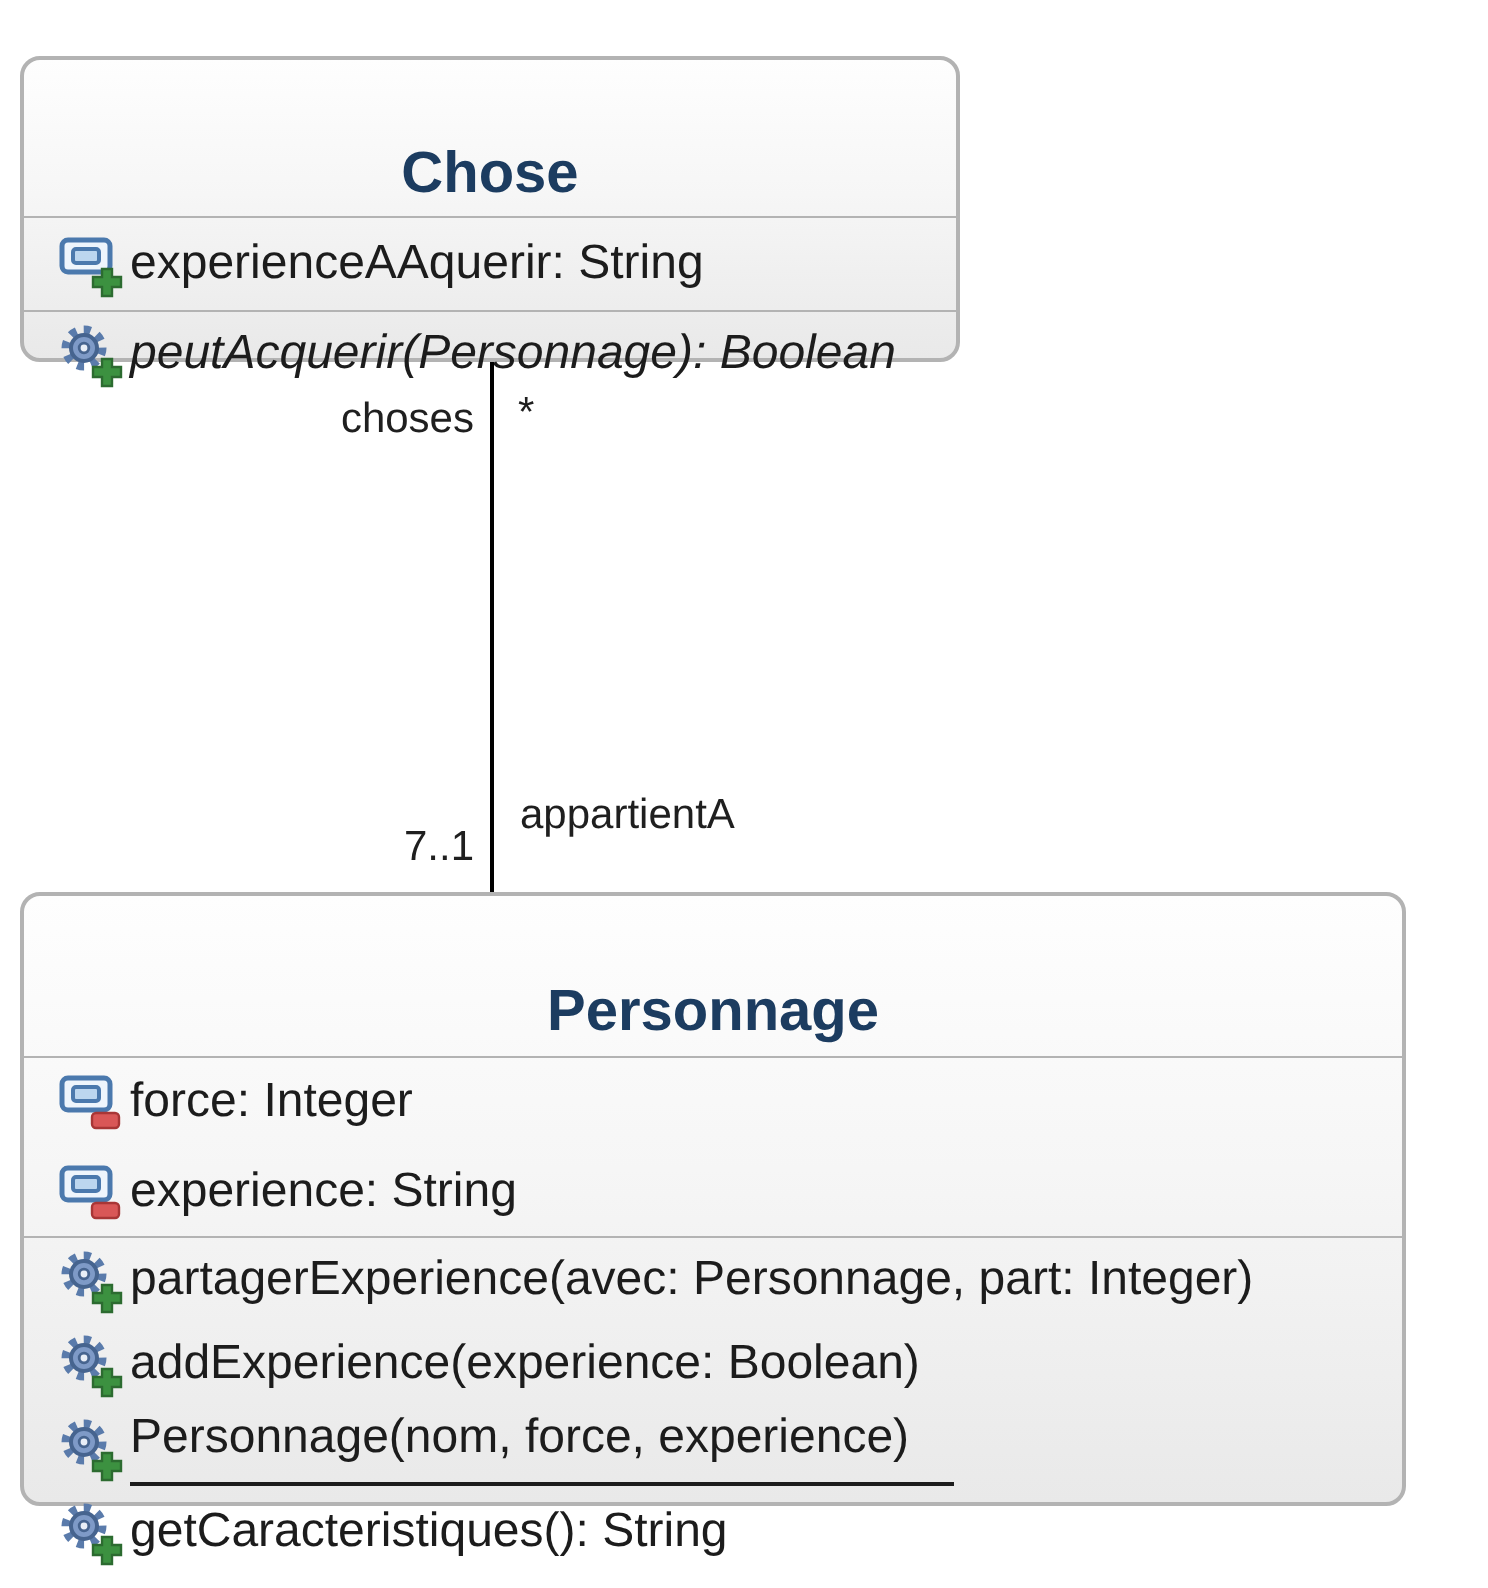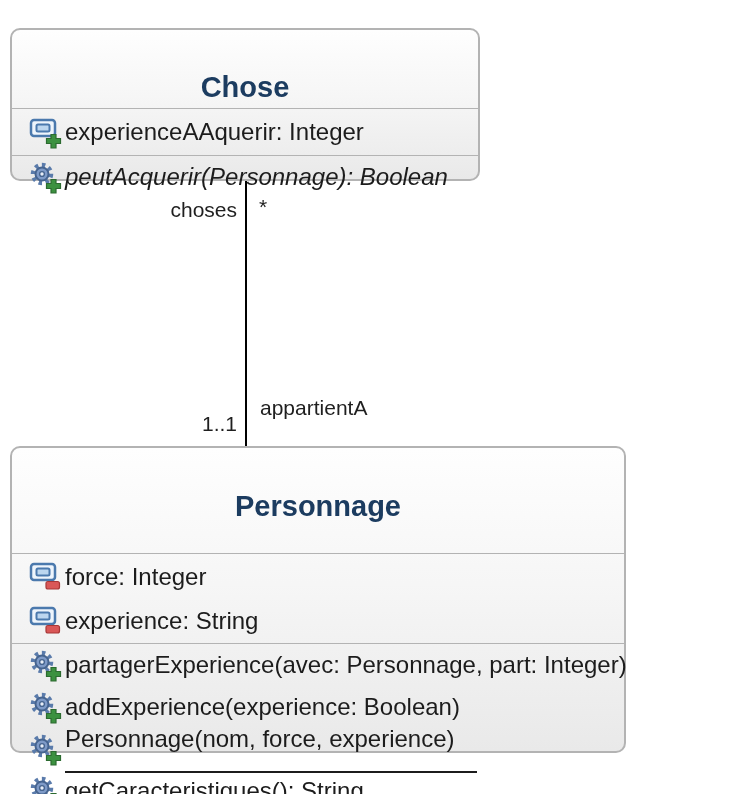--- a/index.html
+++ b/index.html
@@ -13,32 +13,32 @@
     background:linear-gradient(180deg,#fefefe 0%,#f6f6f6 45%,#e9e9e9 100%);
   }
   .class-header{
     display:flex;align-items:center;justify-content:center;
     font-weight:bold;font-size:29px;color:#1c3c60;margin-top:36px;
   }
   .compartment{border-top:1px solid #b3b3b3;box-sizing:border-box;}
   .member-row{display:flex;align-items:center;padding-left:16px;}
   .member-row svg{flex:0 0 auto;margin-right:3px;}
   .member-label{font-size:24px;white-space:nowrap;}
-  .underlined .member-label{border-bottom:2px solid #1c1c1c;padding-right:22px;padding-bottom:18px;}
+  .underlined .member-label{border-bottom:2px solid #1c1c1c;padding-right:22px;padding-bottom:8px;}
   
   #box-chose{left:10px;top:28px;width:470px;height:153px;}
   #box-chose .class-header{height:42px;}
   #box-chose .attrs{height:47px;display:flex;flex-direction:column;justify-content:center;}
   #box-chose .attrs .member-row{height:44px;}
   #box-chose .ops{height:60px;}
   #box-chose .ops .member-row{height:42px;font-style:italic;}
   
-  #box-personnage{left:10px;top:446px;width:616px;height:307px;}
+  #box-personnage{left:10px;top:446px;width:693px;height:307px;}
   #box-personnage .class-header{height:44px;}
-  #box-personnage .attrs{height:90px;display:flex;flex-direction:column;justify-content:center;margin-top:25px;}
+  #box-personnage .attrs{height:90px;display:flex;flex-direction:column;justify-content:space-between;}
   #box-personnage .attrs .member-row{height:44px;}
   #box-personnage .ops .member-row{height:42px;}
   
   .assoc-line{position:absolute;left:245px;top:181px;width:2px;height:265px;background:#000000;}
   .edge-label{position:absolute;font-size:21px;line-height:28px;color:#1f1f1f;white-space:nowrap;}
   #label-role-source{left:120px;top:196px;width:117px;text-align:right;}
   #label-mult-source{left:259px;top:193px;}
   #label-mult-target{left:120px;top:410px;width:117px;text-align:right;}
   #label-role-target{left:260px;top:394px;}
 </style>
@@ -68,38 +68,38 @@
 <div class="canvas">
 
   <div class="class-box" id="box-chose">
     <div class="class-header">Chose</div>
     <div class="compartment attrs">
       <div class="member-row">
         <svg width="34" height="33" viewBox="0 0 34 33">
           <use href="#prop-shape"></use>
             <use href="#plus-badge"></use>
         </svg>
-        <span class="member-label">experienceAAquerir: Integer</span>
+        <span class="member-label">experienceAAquerir: String</span>
       </div>
     </div>
     <div class="compartment ops">
       <div class="member-row">
         <svg width="34" height="33" viewBox="0 0 34 33">
           <use href="#gear-shape"></use>
             <use href="#plus-badge"></use>
         </svg>
         <span class="member-label">peutAcquerir(Personnage): Boolean</span>
       </div>
     </div>
   </div>
 
   <div class="assoc-line"></div>
   <div class="edge-label" id="label-role-source">choses</div>
   <div class="edge-label" id="label-mult-source">*</div>
-  <div class="edge-label" id="label-mult-target">1..1</div>
+  <div class="edge-label" id="label-mult-target">7..1</div>
   <div class="edge-label" id="label-role-target">appartientA</div>
 
   <div class="class-box" id="box-personnage">
     <div class="class-header">Personnage</div>
     <div class="compartment attrs">
       <div class="member-row">
         <svg width="34" height="33" viewBox="0 0 34 33">
           <use href="#prop-shape"></use>
             <use href="#minus-badge"></use>
         </svg>

